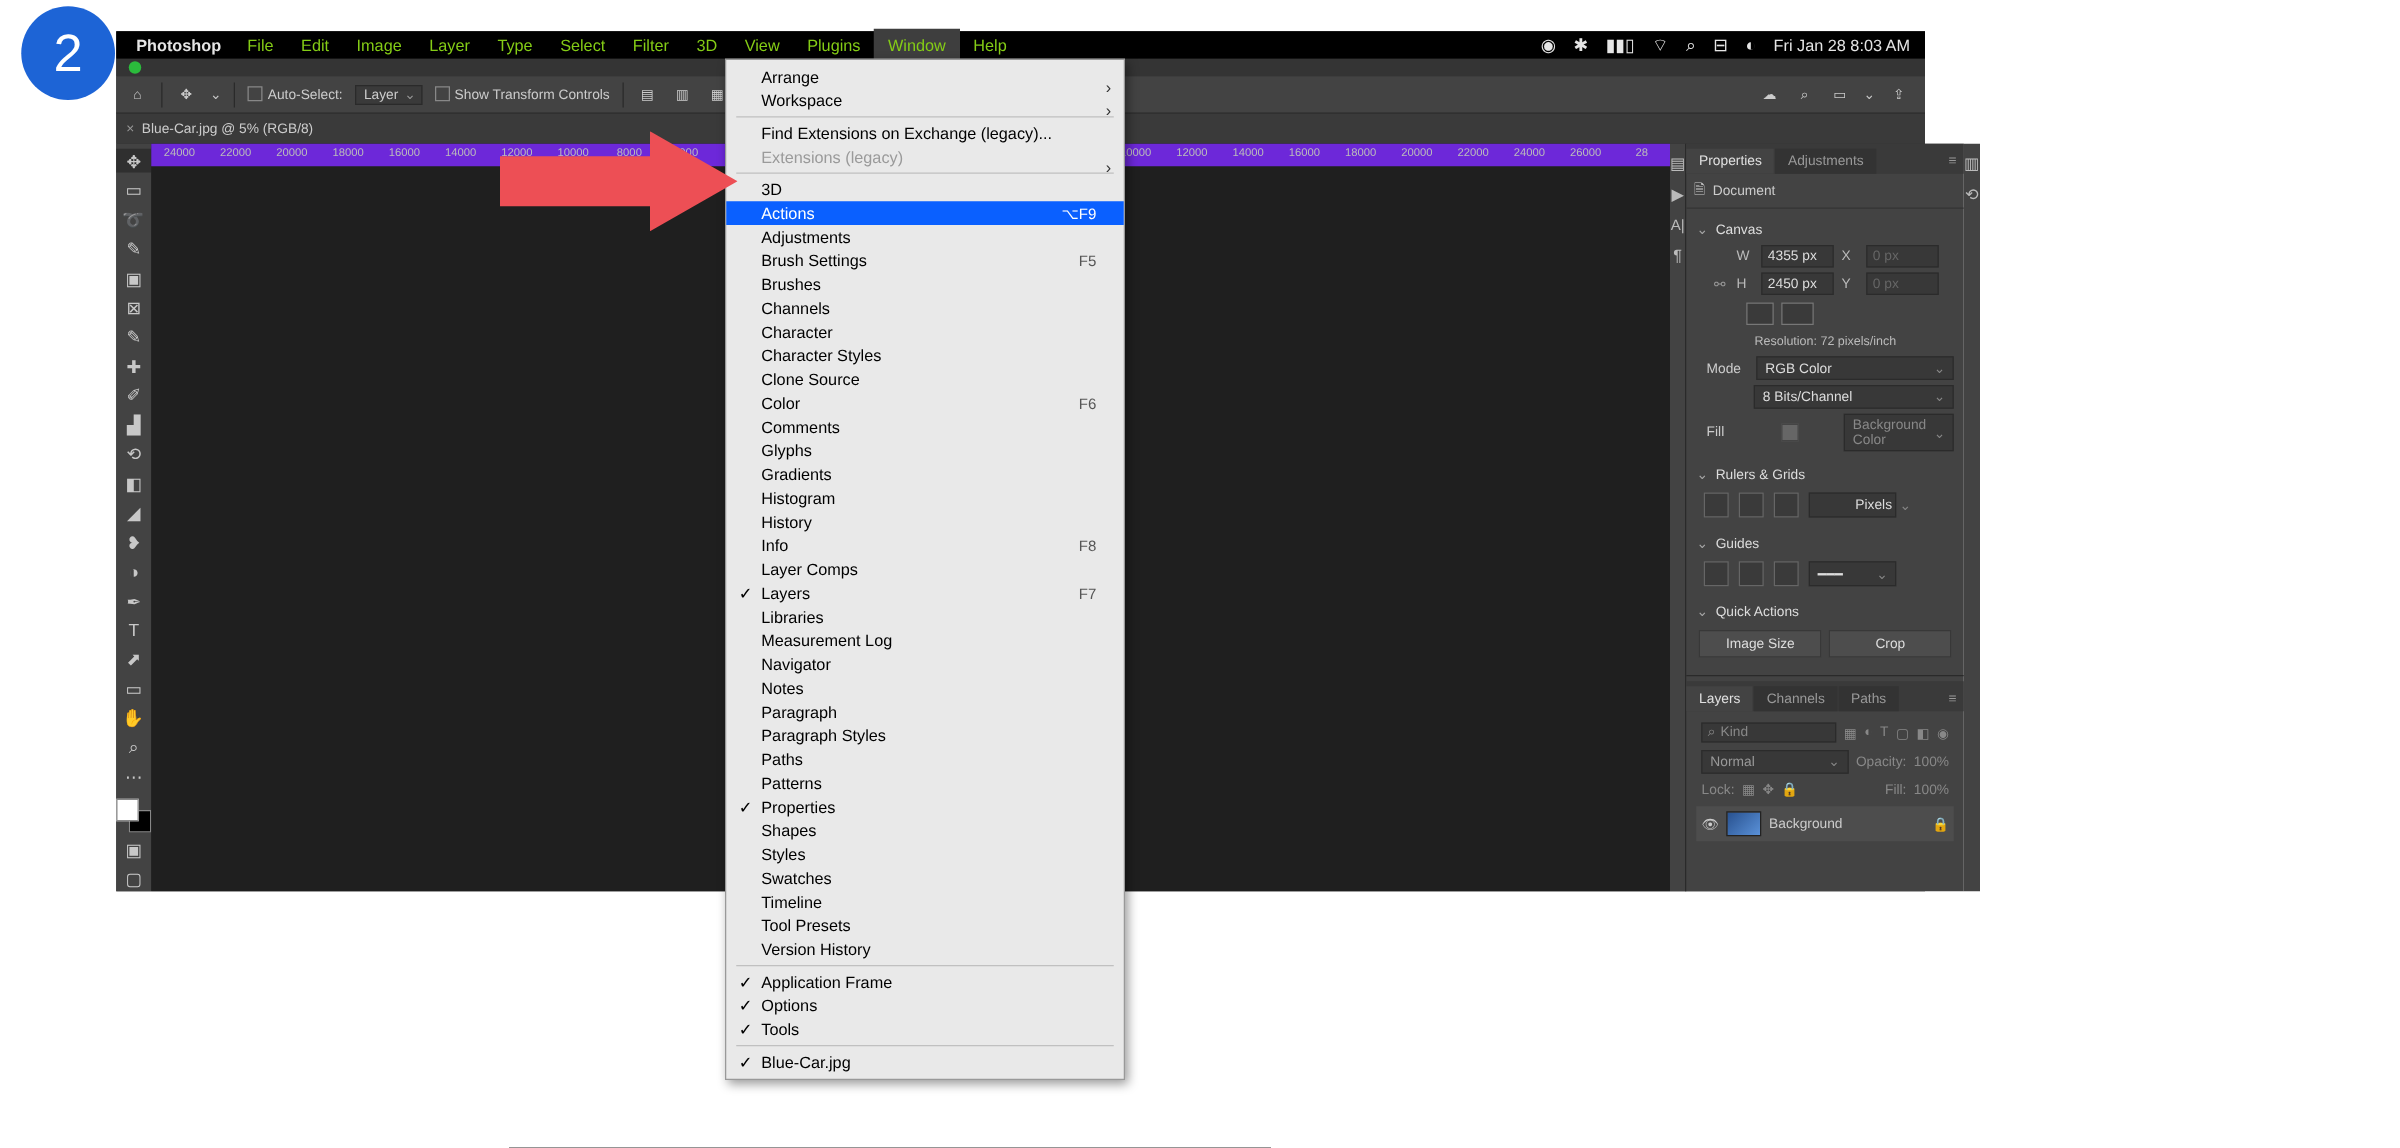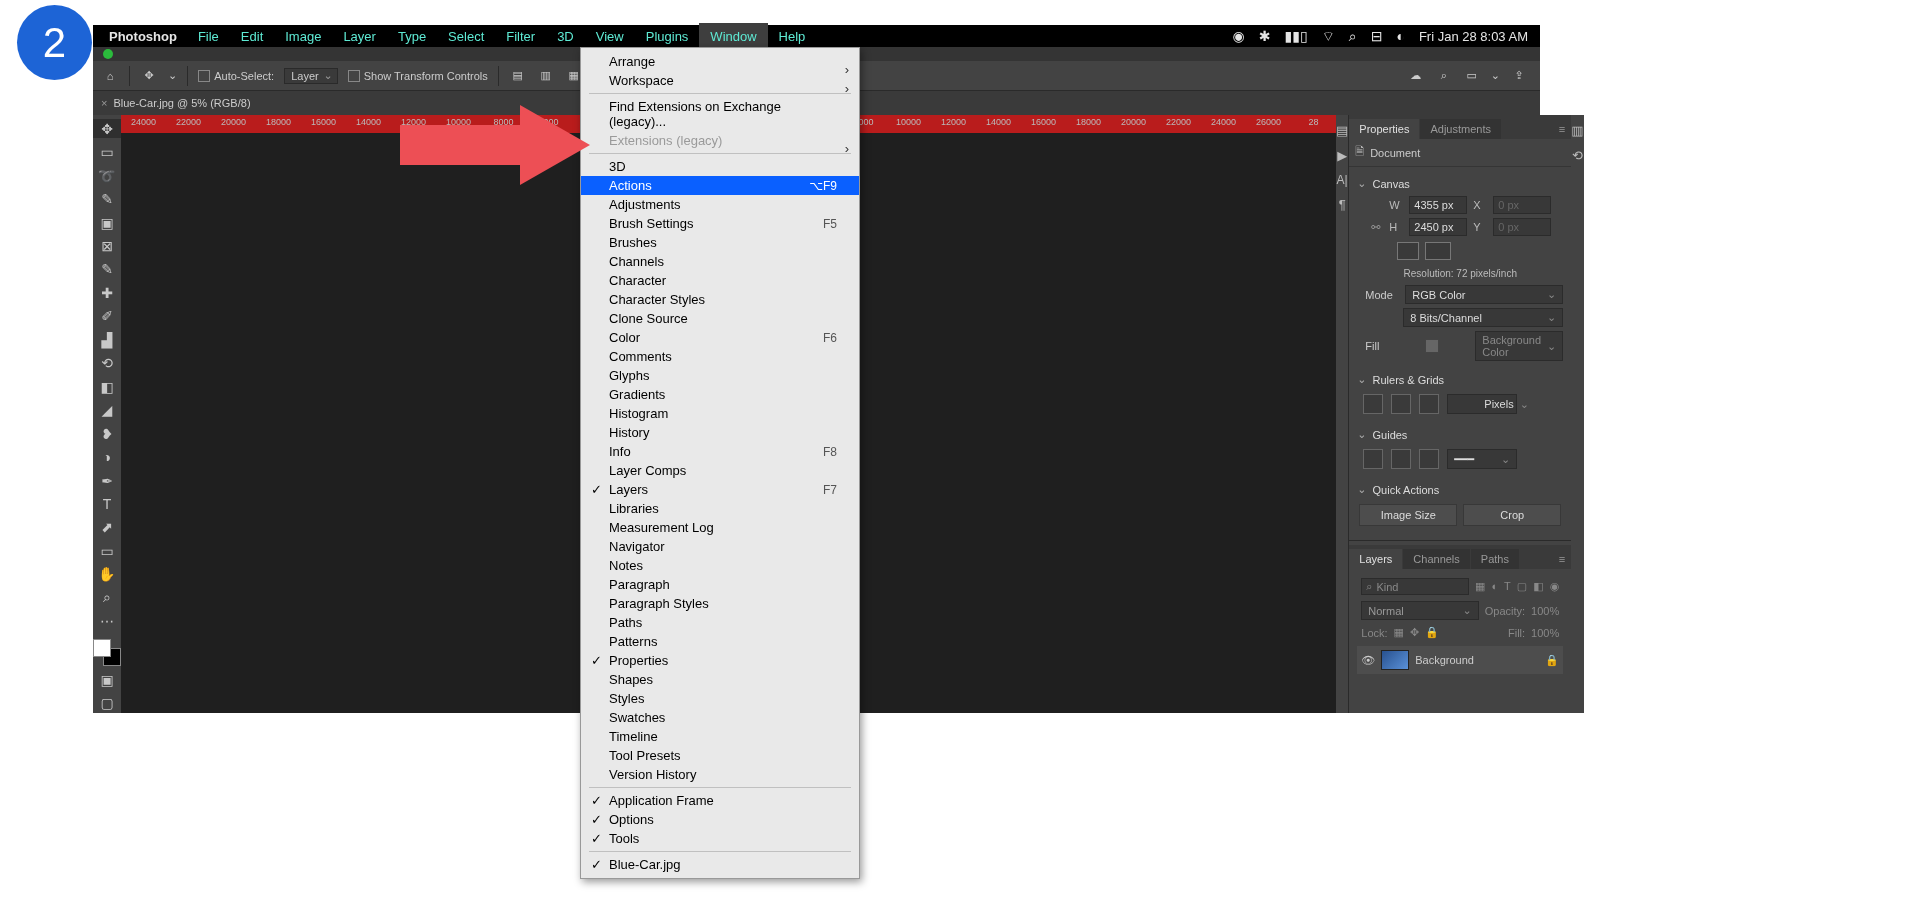--- a/index.html
+++ b/index.html
@@ -2,21 +2,21 @@
 <html><head>
 <meta charset="utf-8">
 <style>
   * { margin:0; padding:0; box-sizing:border-box; font-family:-apple-system,Helvetica,Arial,sans-serif; }
   body { background:#fff; width:1920px; height:918px; overflow:hidden; position:relative; }
   .step-badge { position:absolute; top:5px; left:17px; width:75px; height:75px; border-radius:50%; background:#1d64d6; color:#fff; font-size:42px; font-weight:400; display:flex; align-items:center; justify-content:center; z-index:100; }
   .app { position:absolute; top:25px; left:93px; right:380px; bottom:205px; background:#2b2b2b; }
   
   .menubar { height:22px; background:#000; color:#ccc; display:flex; align-items:center; font-size:13px; }
   .menubar .app-name { font-weight:700; color:#e5e5e5; padding:0 10px; }
-  .menubar .mi { padding:0 11px; color:#5eead4; height:26px; display:flex; align-items:center; }
+  .menubar .mi { padding:0 11px; color:#84cc16; height:26px; display:flex; align-items:center; }
   .menubar .mi.active { background:#3e3e3e; }
   .menubar .right { margin-left:auto; display:flex; align-items:center; gap:14px; padding-right:12px; color:#e5e5e5; }
   .menubar .right .glyph { font-size:14px; }
   .menubar .clock { font-size:13px; }
   
   .app-chrome { height:14px; background:#343434; display:flex; align-items:center; padding-left:10px; gap:6px; }
   .tl { width:10px; height:10px; border-radius:50%; } .tl.g{background:#2bbb3c;}
   
   .optbar { height:30px; background:#434343; color:#ccc; display:flex; align-items:center; font-size:11px; gap:10px; padding:0 8px; border-bottom:1px solid #2a2a2a; }
   .optbar .ico { width:18px; height:18px; display:flex; align-items:center; justify-content:center; color:#ccc; }
@@ -31,21 +31,21 @@
   
   .workspace { position:absolute; top:90px; left:0; right:0; bottom:0; display:flex; }
   .toolpanel { width:36px; background:#434343; display:flex; flex-direction:column; align-items:center; padding-top:4px; gap:4px; }
   .toolpanel .tool { width:28px; height:20px; color:#c8c8c8; display:flex; align-items:center; justify-content:center; font-size:14px; position:relative;}
   .toolpanel .tool.sel { background:#2f2f2f; }
   .toolpanel .swatches { position:relative; width:28px; height:28px; margin-top:4px; }
   .toolpanel .swatches .fg{position:absolute; width:18px; height:18px; top:0; left:0; background:#fff; border:1px solid #888;}
   .toolpanel .swatches .bg{position:absolute; width:18px; height:18px; bottom:0; right:0; background:#000; border:1px solid #888;}
   .rulervert { width:22px; background:#4a4a4a; }
   .canvas-area { flex:1; background:#1f1f1f; position:relative; }
-  .ruler-h { height:18px; background:#b91c1c; color:#bbb; font-size:9px; display:flex; align-items:flex-start; overflow:hidden; padding-top:2px;}
+  .ruler-h { height:18px; background:#6d28d9; color:#bbb; font-size:9px; display:flex; align-items:flex-start; overflow:hidden; padding-top:2px;}
   .ruler-h span{ width:45px; text-align:center; flex-shrink:0;}
   .panelstrip { width:25px; background:#434343; display:flex; flex-direction:column; align-items:center; gap:10px; padding-top:8px; color:#bbb; font-size:13px;}
   
   .rightcol { width:260px; background:#434343; display:flex; flex-direction:column; color:#ccc; font-size:11px; border-left:1px solid #2a2a2a;}
   .panel-tabs { display:flex; background:#3a3a3a; height:24px; align-items:flex-end;}
   .panel-tabs .ptab{ padding:4px 10px; color:#999; background:#333; margin-right:1px; font-size:11px;}
   .panel-tabs .ptab.active{ background:#434343; color:#e0e0e0;}
   .panel-tabs .menu{ margin-left:auto; padding:4px 6px; color:#999;}
   .panel-body { padding:6px 8px; }
   .sec-head { display:flex; align-items:center; gap:4px; padding:4px 0; color:#ddd; font-size:11px;}
@@ -68,21 +68,21 @@
   .layers-panel .search{ background:#383838; border:1px solid #2b2b2b; padding:1px 4px; color:#888; display:flex; align-items:center; gap:4px; flex:1;}
   .layers-panel .lay{ background:#4d4d4d; display:flex; align-items:center; gap:6px; padding:4px; margin-top:4px;}
   .layers-panel .thumb{ width:28px; height:20px; background:linear-gradient(135deg,#28518f,#5a91d8); border:1px solid #222;}
   .layers-panel .eye{ color:#ccc; }
   .layers-panel .lock{ margin-left:auto; color:#aaa;}
   .smallicons{ display:flex; gap:6px; color:#888; font-size:11px;}
   
   .rightcol .doc-row{ display:flex; align-items:center; gap:6px; padding:4px 6px; border-bottom:1px solid #353535;}
 
   
-  .menu-dd { position:absolute; top:47px; left:580px; width:280px; background:#e9e9e9; color:#000; font-size:13px; padding:4px 0; border:1px solid #999; box-shadow:2px 3px 8px rgba(0,0,0,.4); z-index:50;}
+  .menu-dd { position:absolute; top:47px; left:580px; width:320px; background:#e9e9e9; color:#000; font-size:13px; padding:4px 0; border:1px solid #999; box-shadow:2px 3px 8px rgba(0,0,0,.4); z-index:50;}
   .menu-dd .mli{ padding:2px 22px 2px 28px; display:flex; align-items:center; position:relative;}
   .menu-dd .mli .sc{ margin-left:auto; color:#555; font-size:12px;}
   .menu-dd .mli .sub::after{content:"›"; position:absolute; right:10px; color:#333;}
   .menu-dd .mli.hl{ background:#0a60ff; color:#fff;}
   .menu-dd .mli.hl .sc{color:#fff;}
   .menu-dd .mli.dis{ color:#9a9a9a;}
   .menu-dd .mli.chk::before{content:"✓"; position:absolute; left:10px;}
   .menu-dd hr{ border:none; border-top:1px solid #c0c0c0; margin:3px 8px;}
 
   

